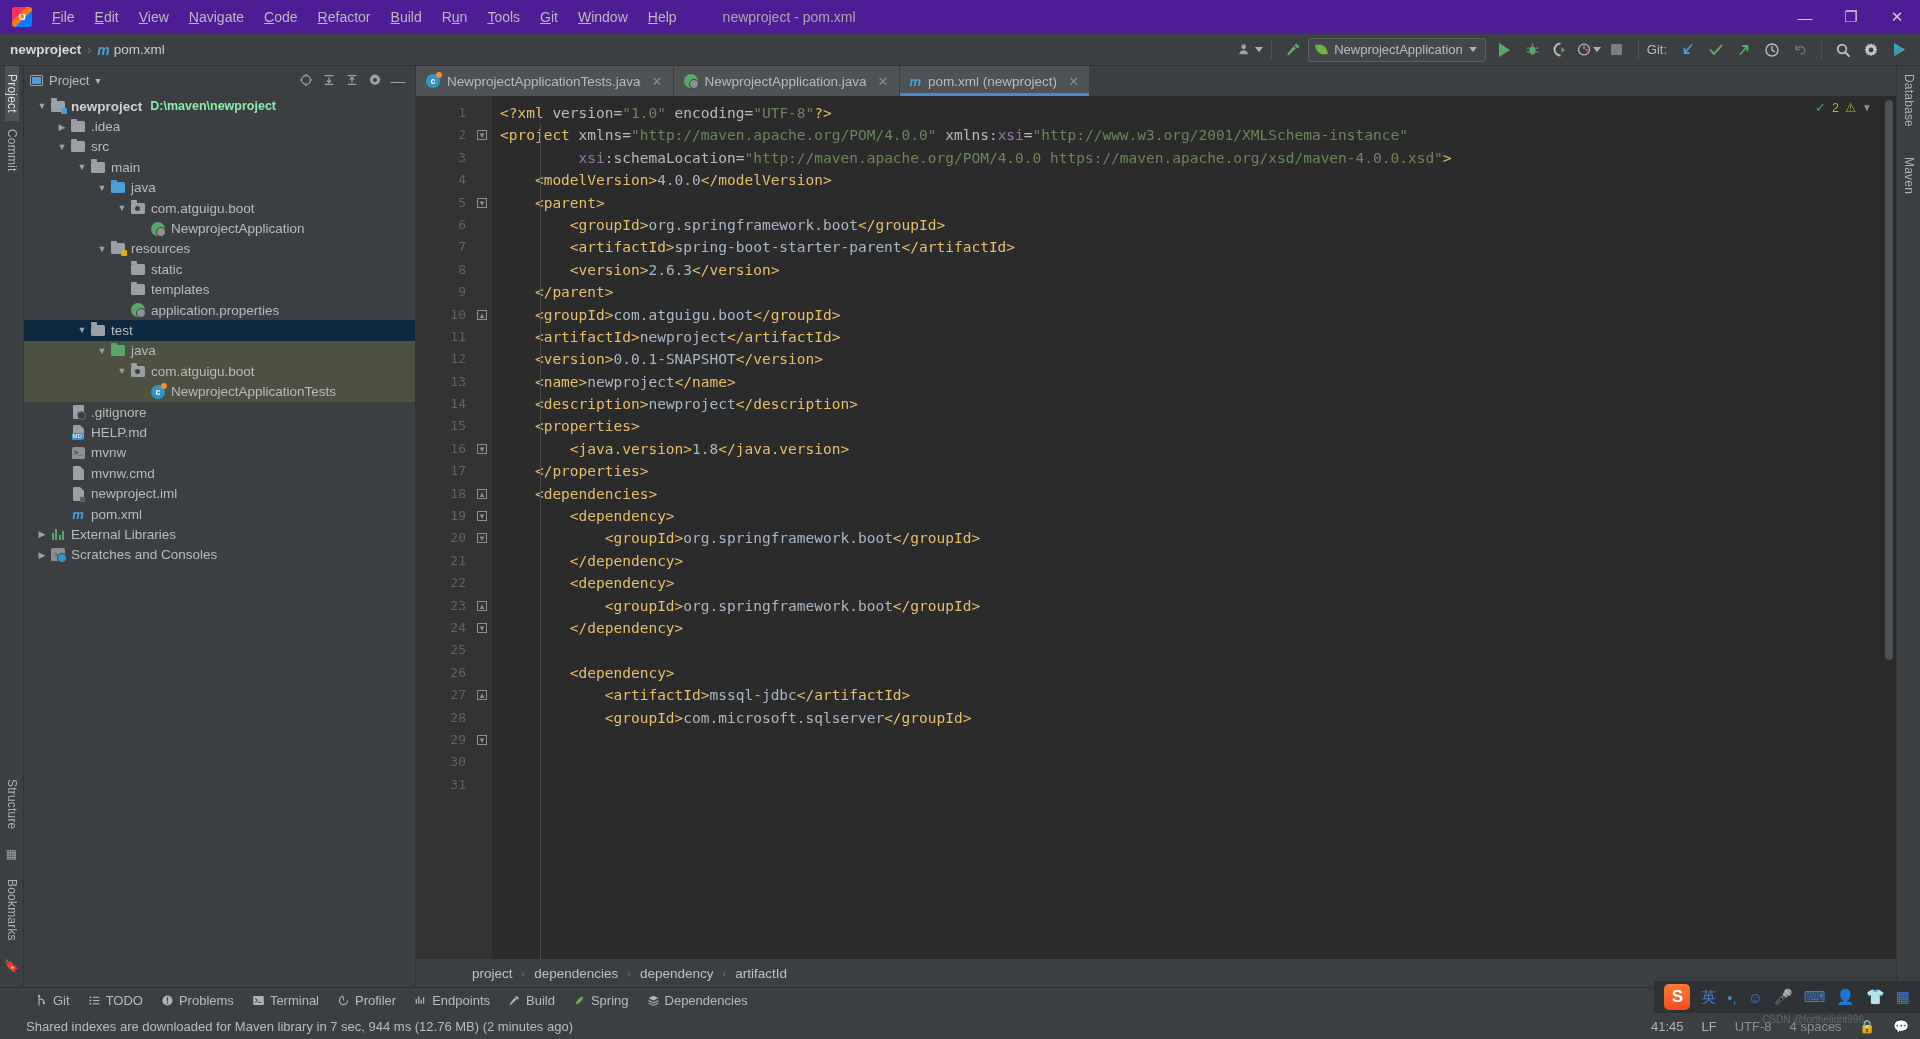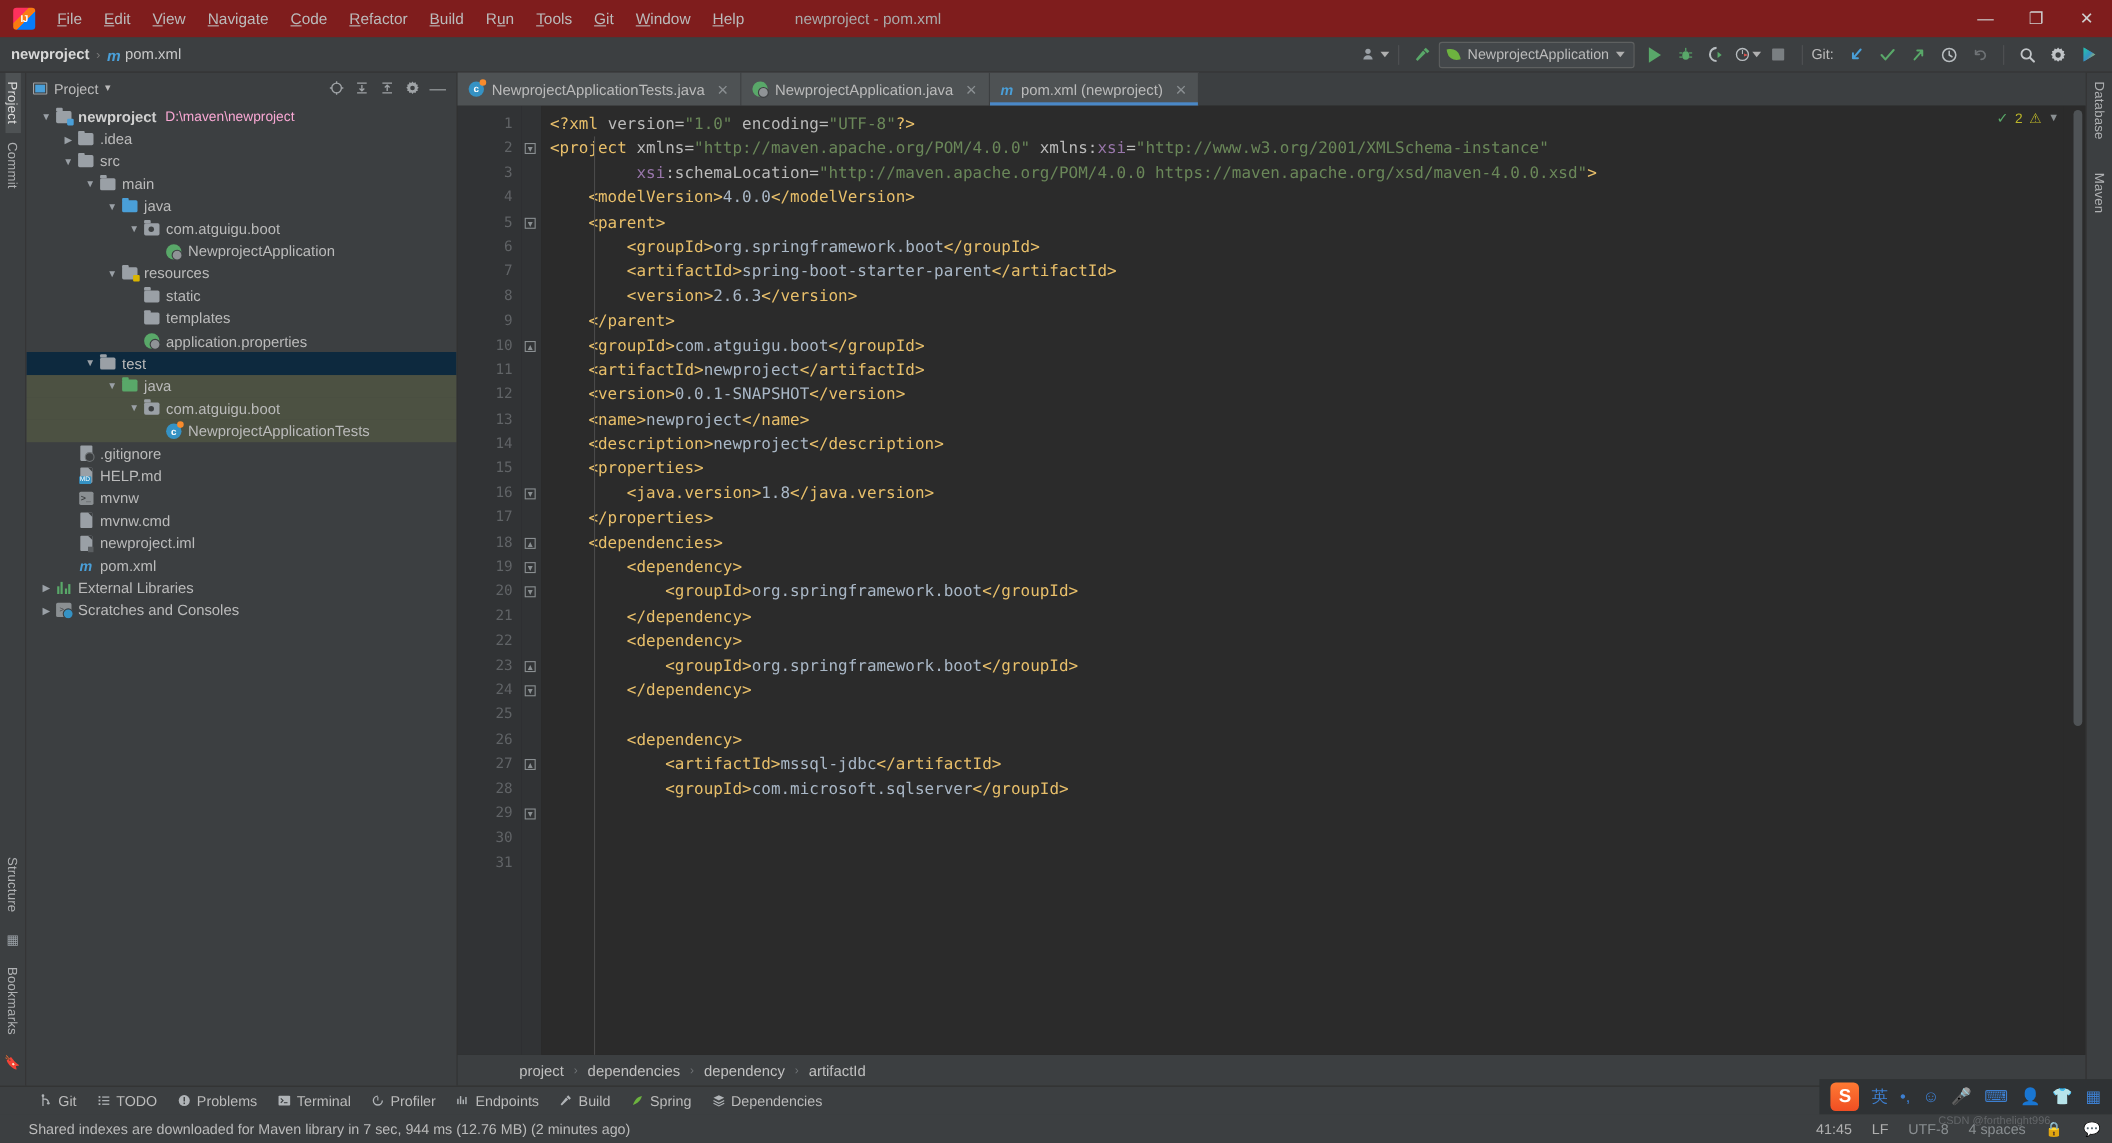--- a/index.html
+++ b/index.html
@@ -6,21 +6,21 @@
   html,body{
     width:1920px; height:1039px; overflow:hidden;
     background:#3c3f41;
     font-family:"Liberation Sans", sans-serif;
     -webkit-font-smoothing:antialiased;
   }
   .app{ position:relative; width:1920px; height:1039px; display:flex; flex-direction:column; }
 
   
   .menubar{
-    height:34px; background:#7f1d1d; display:flex; align-items:center;
+    height:34px; background:#4c1d95; display:flex; align-items:center;
     padding-left:8px; flex:0 0 34px; position:relative;
   }
   .logo{
     width:20px;height:20px;margin-right:10px;margin-left:4px;
     background:linear-gradient(135deg,#fe315d 0%,#fe315d 35%,#f97a12 36%,#f97a12 58%,#087cfa 59%,#087cfa 100%);
     border-radius:3px; position:relative;
   }
   .logo::after{
     content:"IJ"; position:absolute; left:0; top:0; right:0; bottom:0;
     color:#fff; font-size:9px; font-weight:bold; display:flex;
@@ -113,21 +113,21 @@
   .trow{
     height:20.4px; display:flex; align-items:center; color:#bbbbbb; white-space:nowrap;
     padding-right:4px; position:relative;
   }
   .trow.sel{ background:#0d293e; }
   .trow.hl{ background:#4c5142; }
   .tw{ width:16px; flex:0 0 16px; display:flex; align-items:center; justify-content:center; color:#9aa0a6; font-size:9px;}
   .ticon{ width:16px; flex:0 0 16px; margin-right:5px; display:flex;align-items:center;justify-content:center;}
   .tlabel{ color:#bbbbbb; }
   .tlabel.b{ font-weight:bold; color:#d0d0d0; }
-  .tpath{ color:#f9a8d4; margin-left:8px; font-size:12.5px; }
+  .tpath{ color:#86efac; margin-left:8px; font-size:12.5px;font-weight:bold; }
 
   
   .fold{ width:14px;height:11px;background:#9aa0a6;border-radius:1.5px; position:relative;}
   .fold::before{content:"";position:absolute;left:0;top:-2.5px;width:6px;height:3px;background:#9aa0a6;border-radius:1px 1px 0 0;}
   .fold.blue{background:#4a9fd8;}
   .fold.blue::before{background:#4a9fd8;}
   .fold.green{background:#59a869;}
   .fold.green::before{background:#59a869;}
   .fold .badge{ position:absolute; right:-2px; bottom:-2px; width:6px;height:6px; background:#4a9fd8; border-radius:1px;}
   .fold .badger{ position:absolute; right:-2px; bottom:-2px; width:6px;height:6px; background:#d9b400; border-radius:1px;}

